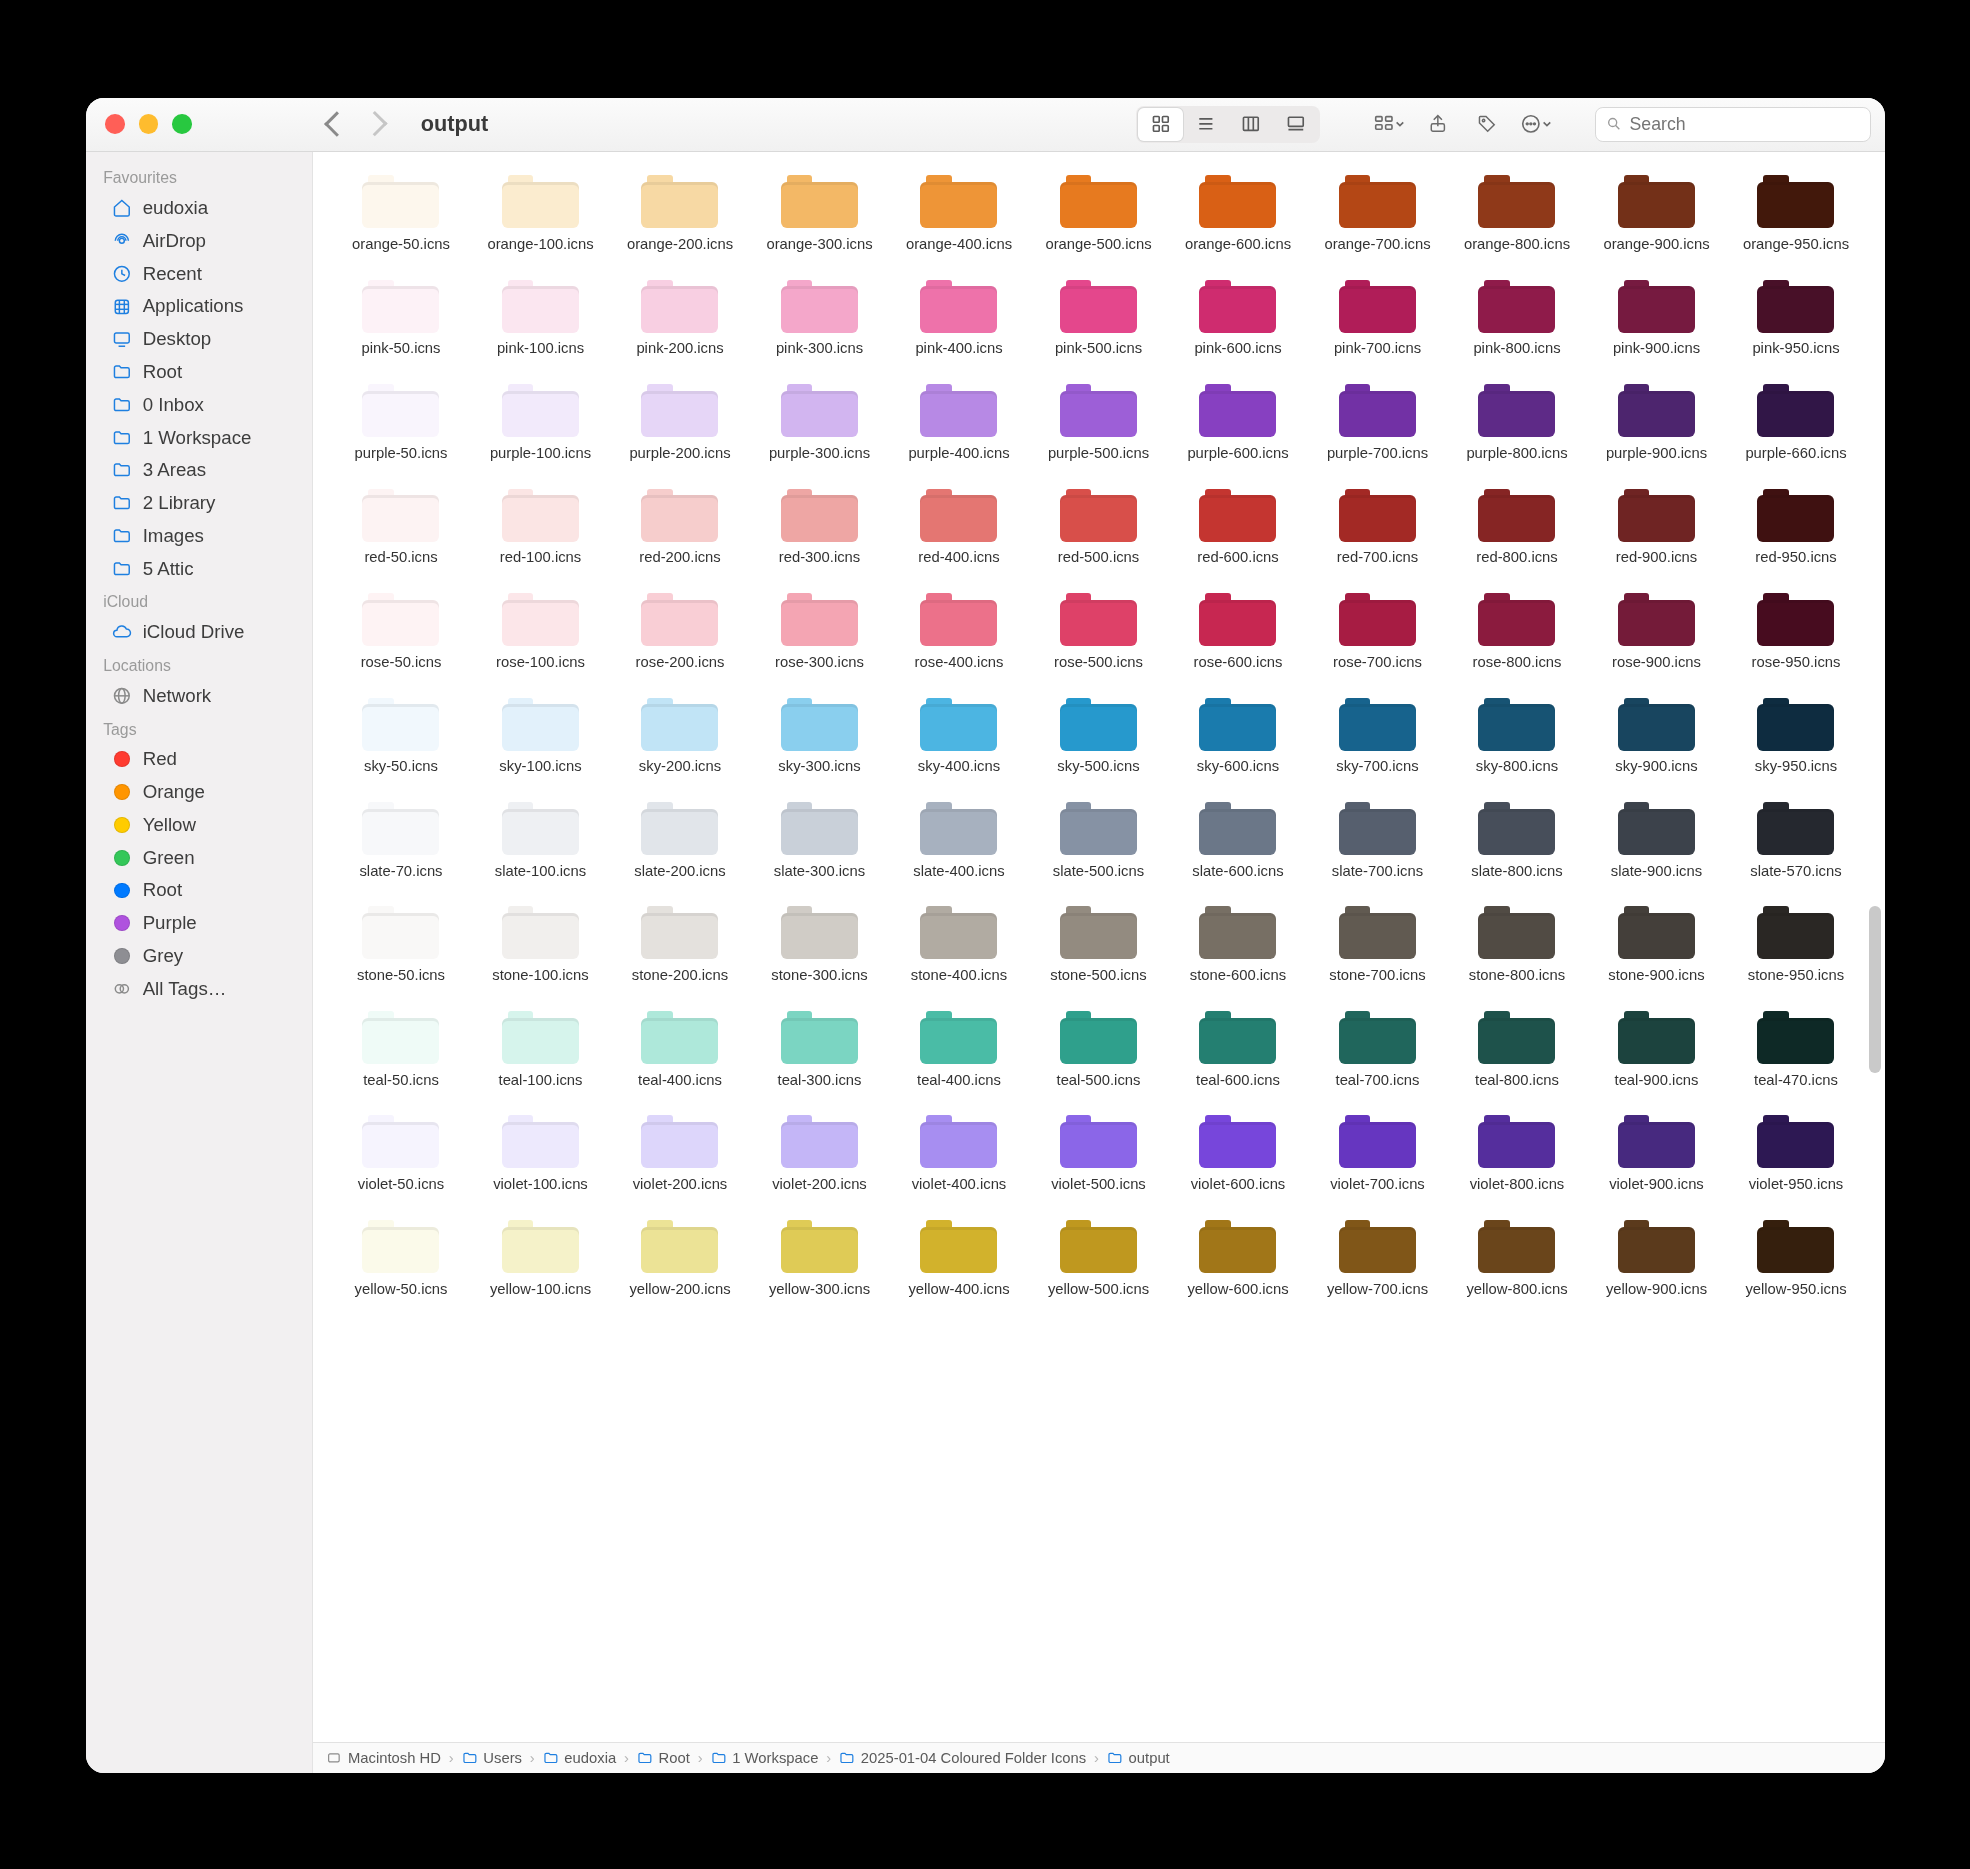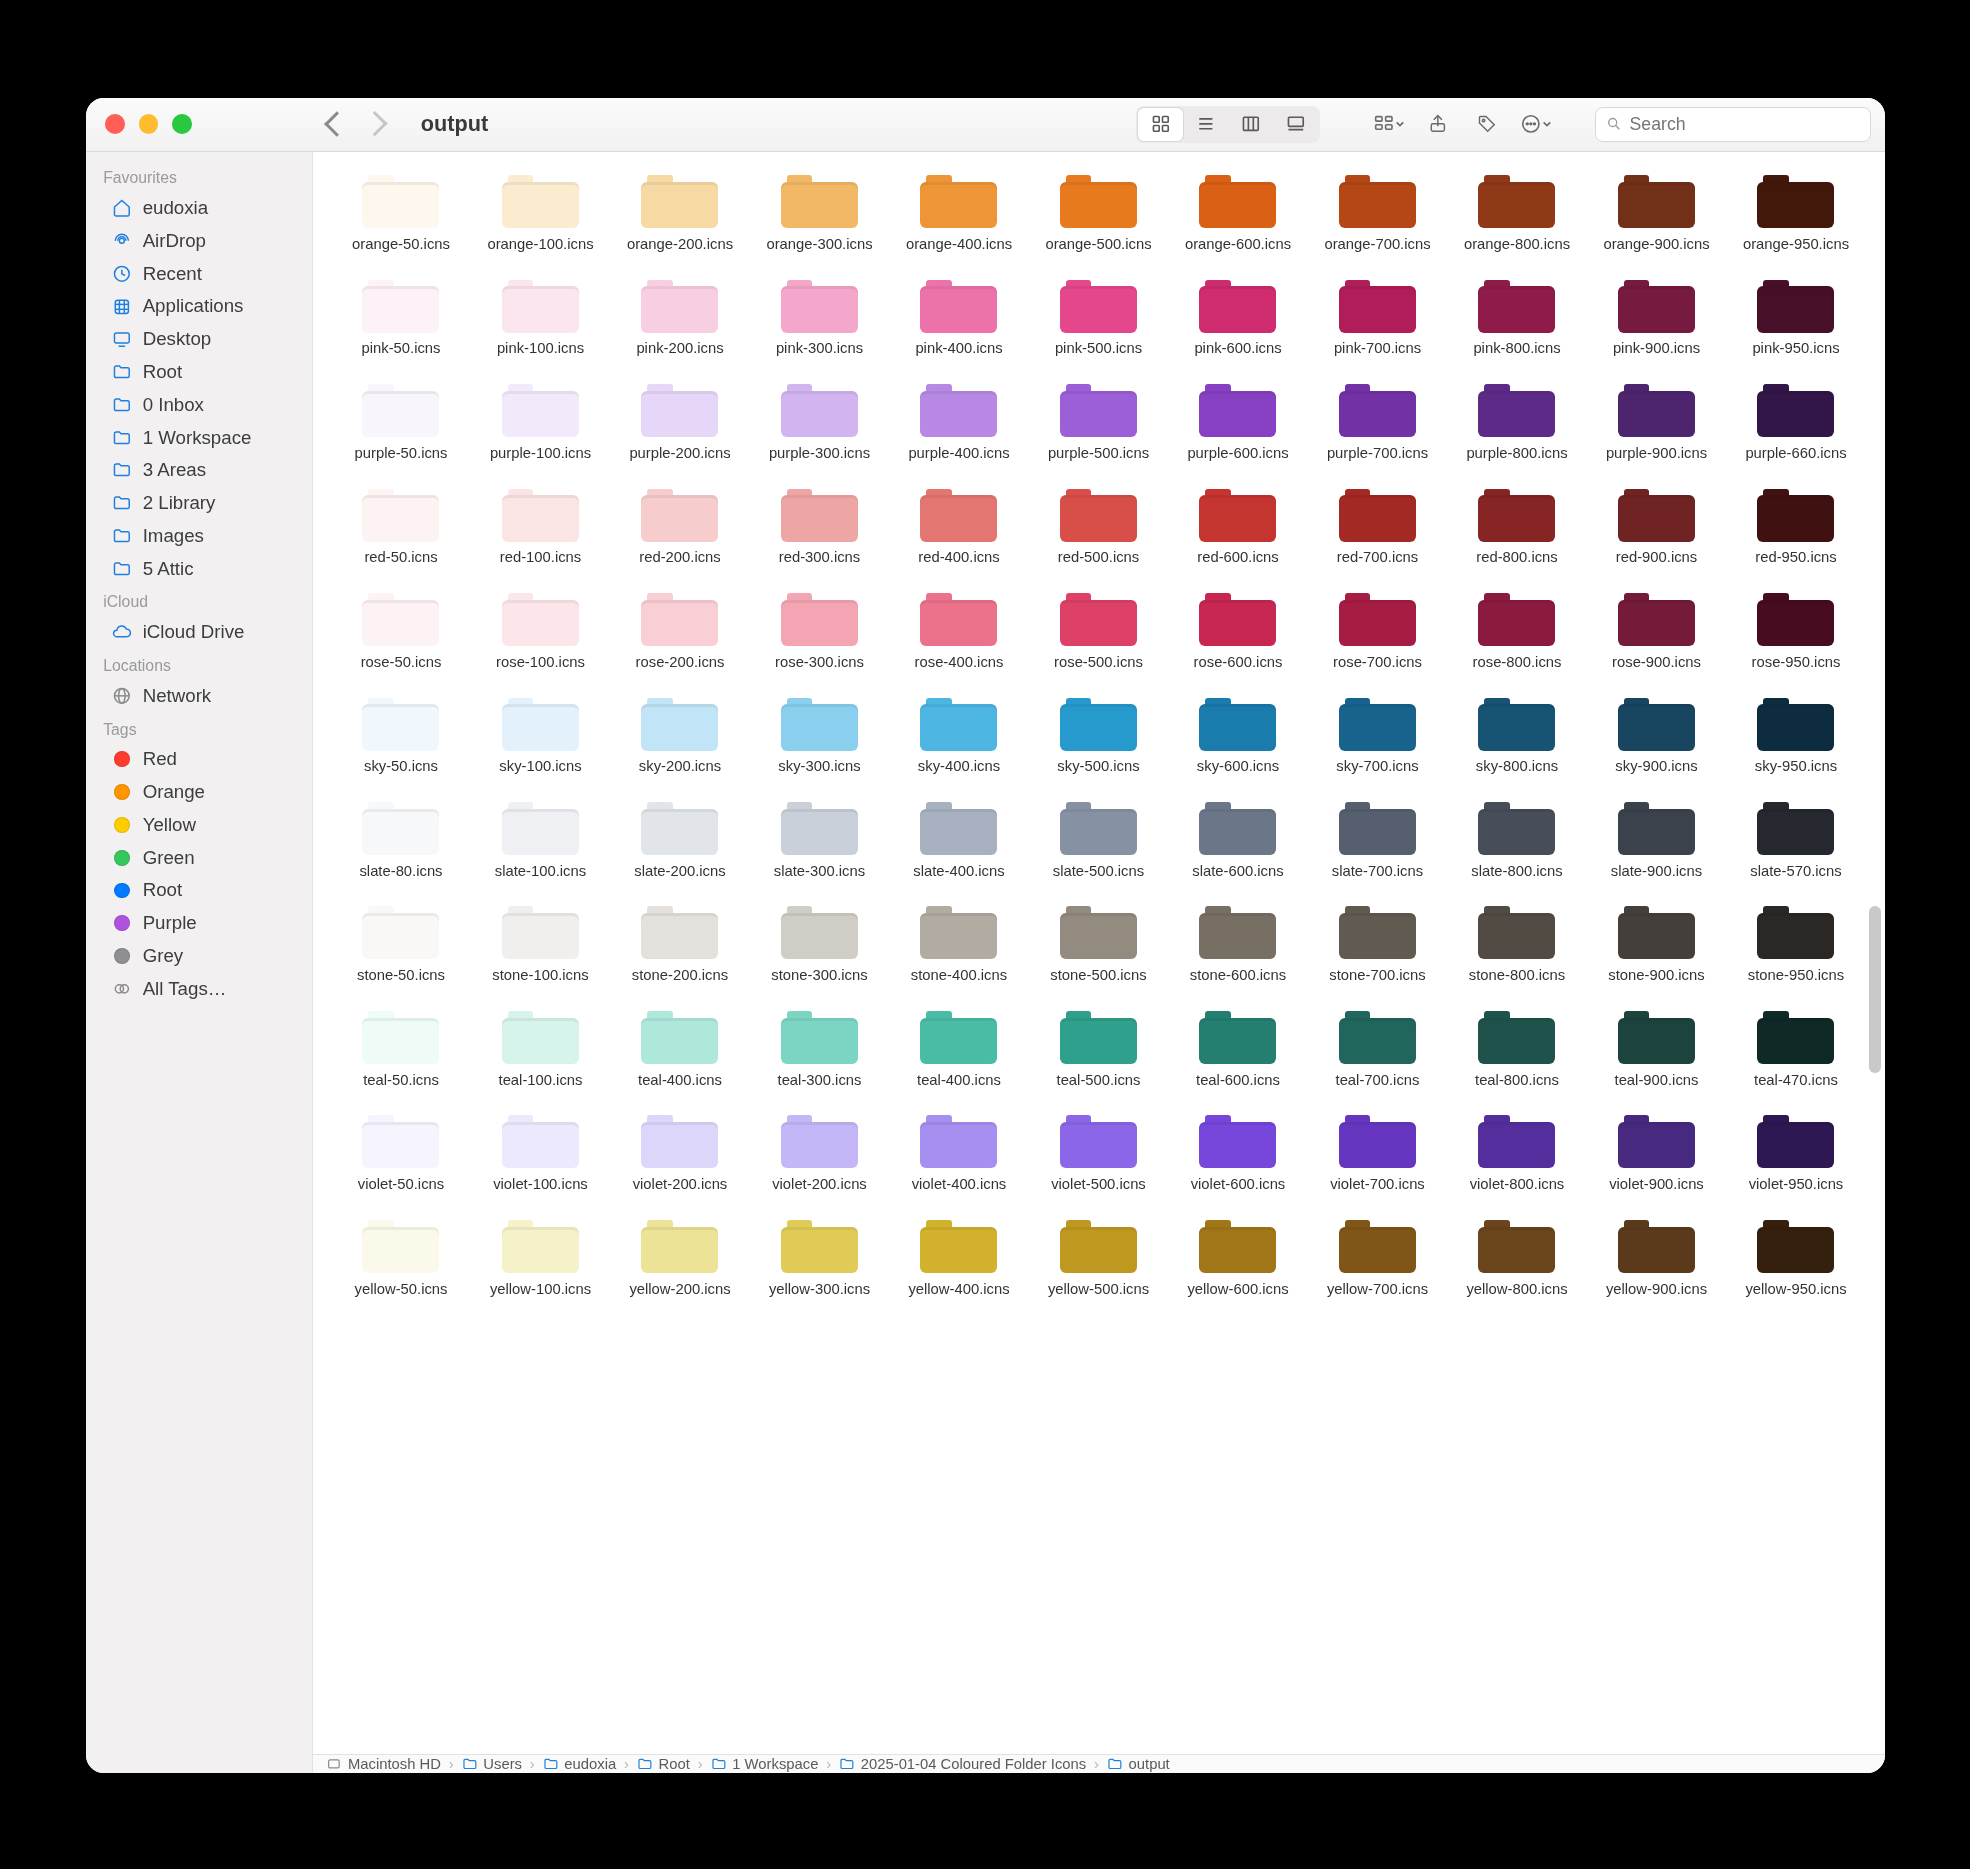--- a/index.html
+++ b/index.html
@@ -29,21 +29,21 @@
   .sicon{width:21.7px;height:21.7px;display:flex;align-items:center;justify-content:center;color:#1e7fe0;flex-shrink:0;}
   .sicon svg{width:19.7px;height:19.7px;}
   .tagdot{width:15.8px;height:15.8px;border-radius:50%;border:1px solid rgba(0,0,0,.1);}
   .main{flex:1;display:flex;flex-direction:column;min-width:0;}
   .grid{flex:1;overflow:auto;padding:23.6px 21.7px 9.9px;display:grid;grid-template-columns:repeat(11,1fr);gap:27.6px 5.9px;align-content:start;}
   .file{display:flex;flex-direction:column;align-items:center;gap:7.9px;}
   .folder{width:77px;height:53px;position:relative;}
   .folder .tab{position:absolute;top:0;left:5.9px;width:25.6px;height:9.9px;border-radius:3px 3px 0 0;}
   .folder .bodyf{position:absolute;top:6.9px;left:0;right:0;bottom:0;border-radius:5.9px;}
   .fname{font-size:14.8px;color:#333;white-space:nowrap;text-align:center;}
-  .pathbar{height:19px;border-top:1px solid #e2e2e2;display:flex;align-items:center;padding:0 13.8px;gap:7.9px;font-size:14.8px;color:#5a5a5a;background:#fafafa;overflow:hidden;}
+  .pathbar{height:31px;border-top:1px solid #e2e2e2;display:flex;align-items:center;padding:0 13.8px;gap:7.9px;font-size:14.8px;color:#5a5a5a;background:#fafafa;overflow:hidden;}
   .pathseg{display:flex;align-items:center;gap:5.9px;white-space:nowrap;}
   .pathsep{color:#b5b5b5;}
   .picon{width:15.8px;height:15.8px;color:#1e7fe0;}
   .scrollbar{position:absolute;right:3.9px;top:808px;width:11.8px;height:167px;background:#c9c9c9;border-radius:5.9px;}
 </style>
 </head>
 <body>
 
 <div class="window">
   <div class="scrollbar"></div>
@@ -779,21 +779,21 @@
               <div class="tab" style="background: rgb(14, 44, 64);"></div>
               <div class="bodyf" style="background: rgb(14, 44, 64); box-shadow: rgba(0, 0, 0, 0.06) 0px 3px 0px inset;"></div>
             </div>
             <div class="fname">sky-950.icns</div>
           </div>
           <div class="file">
             <div class="folder">
               <div class="tab" style="background: rgb(247, 248, 250);"></div>
               <div class="bodyf" style="background: rgb(247, 248, 250); box-shadow: rgba(0, 0, 0, 0.06) 0px 3px 0px inset;"></div>
             </div>
-            <div class="fname">slate-80.icns</div>
+            <div class="fname">slate-70.icns</div>
           </div>
           <div class="file">
             <div class="folder">
               <div class="tab" style="background: rgb(238, 240, 243);"></div>
               <div class="bodyf" style="background: rgb(238, 240, 243); box-shadow: rgba(0, 0, 0, 0.06) 0px 3px 0px inset;"></div>
             </div>
             <div class="fname">slate-100.icns</div>
           </div>
           <div class="file">
             <div class="folder">

